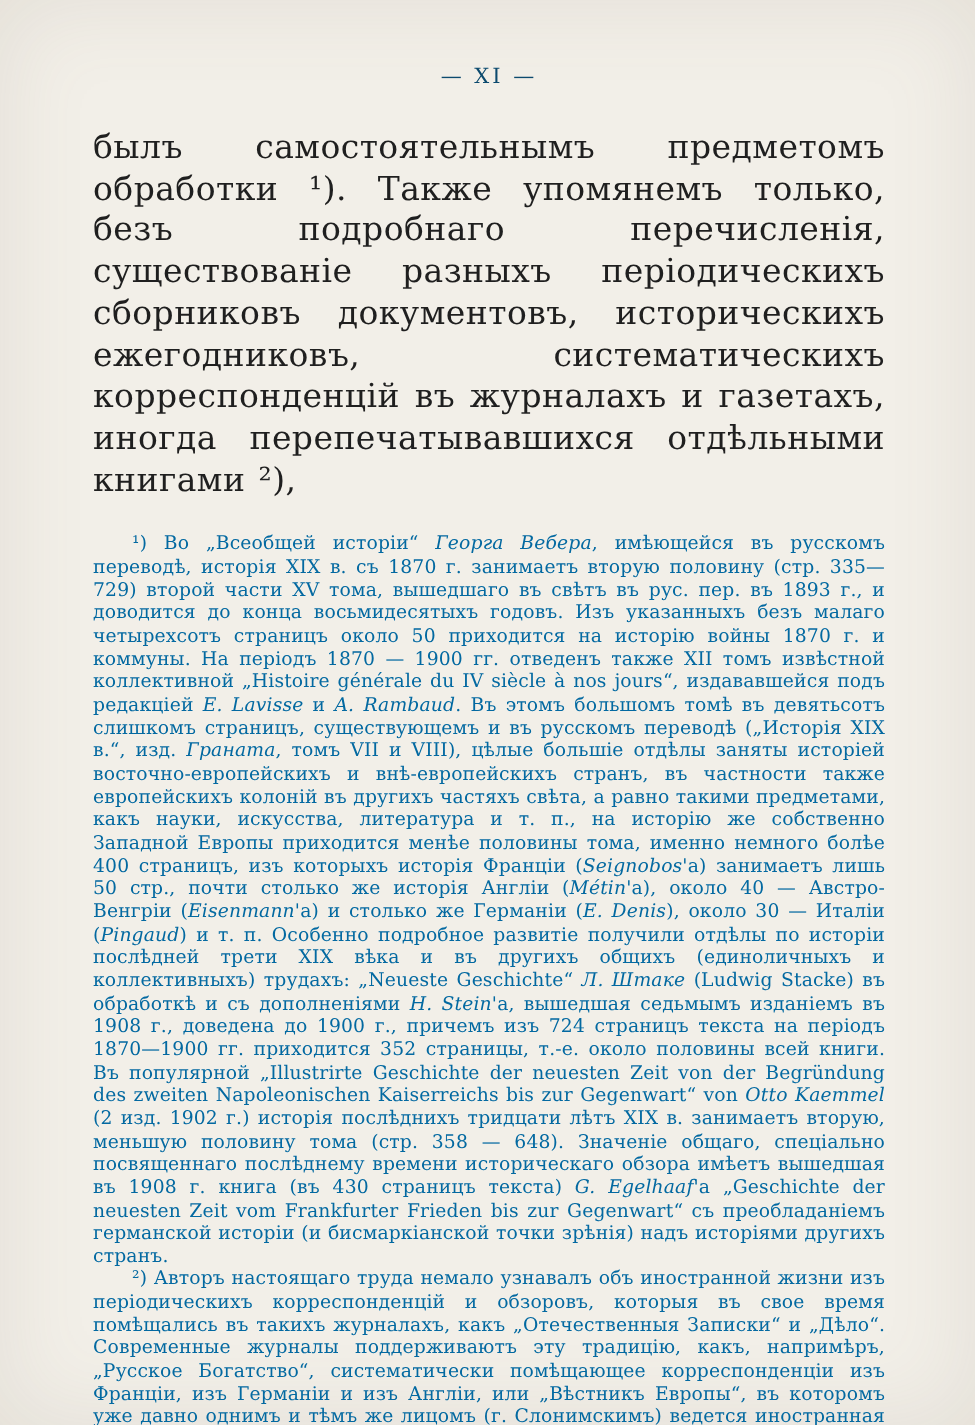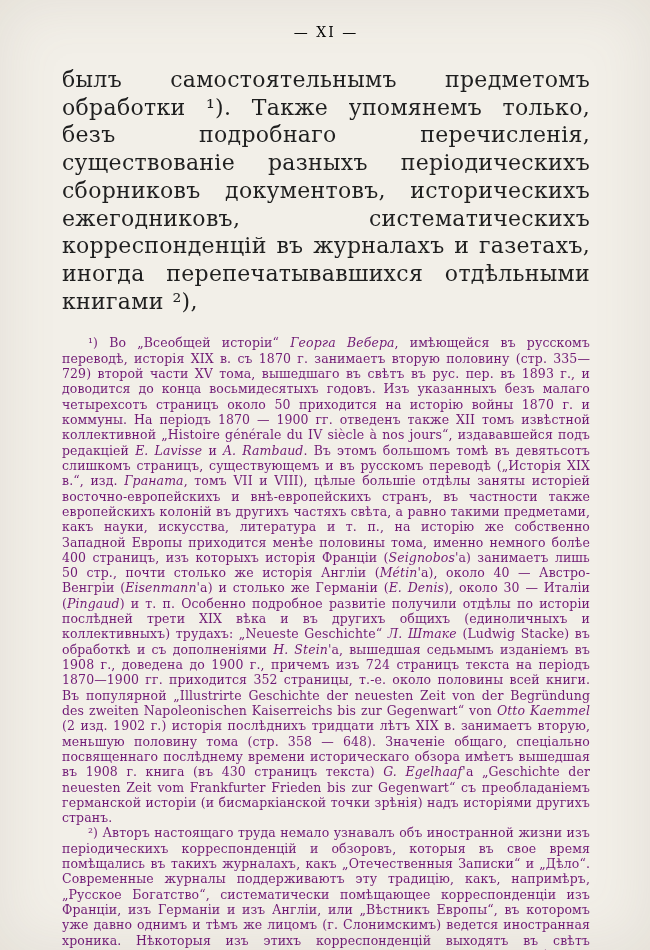--- a/index.html
+++ b/index.html
@@ -17,22 +17,23 @@
     width: 650px;
     height: 950px;
     padding: 24px 60px 0 62px;
     background: #f2efe8;
     box-shadow: inset 0 0 60px rgba(120,110,90,0.12);
   }
   .running-head {
     text-align: center;
     font-size: 14px;
     letter-spacing: 2px;
-    color: #000000;
+    color: #0c4a6e;
     margin-bottom: 26px;
+    margin-top: 19px;
   }
   .body-text .main-para {
     margin: 0;
     font-size: 22px;
     line-height: 1.26;
     text-align: justify;
     letter-spacing: 0.3px;
     word-spacing: 1.5px;
     color: #1f1f1f;
     text-indent: 0;
@@ -40,21 +41,21 @@
   .footnotes {
     margin-top: 20px;
   }
   .footnote {
     margin: 0;
     font-size: 12.5px;
     line-height: 1.225;
     text-align: justify;
     text-indent: 26px;
     letter-spacing: 0.1px;
-    color: #701a75;
+    color: #0369a1;
   }
   .footnote .em {
     font-style: italic;
   }
 </style>
 </head>
 <body>
 
 <div class="page">
 

